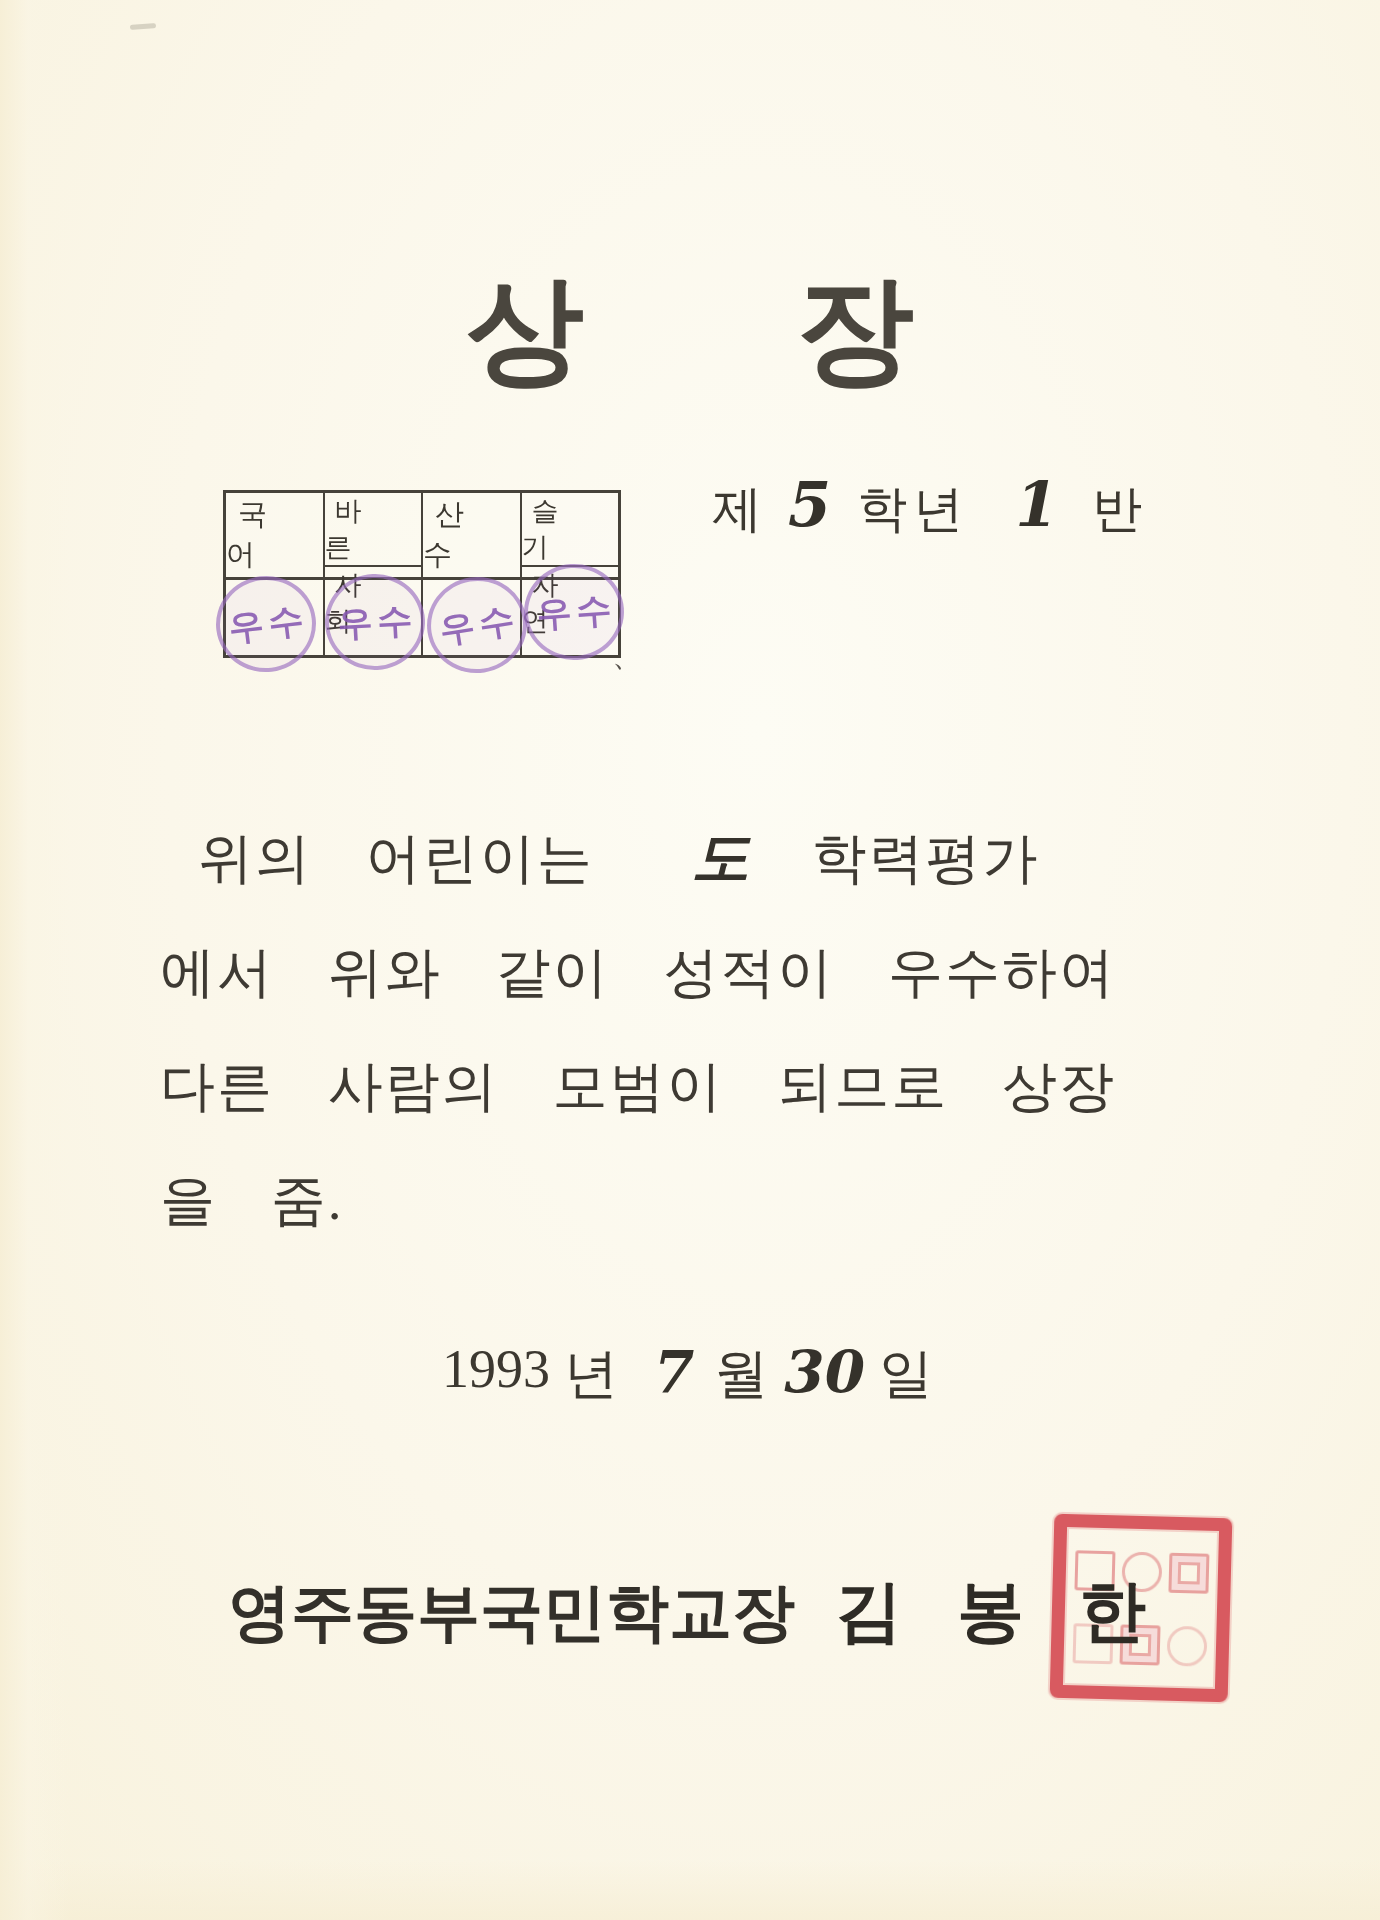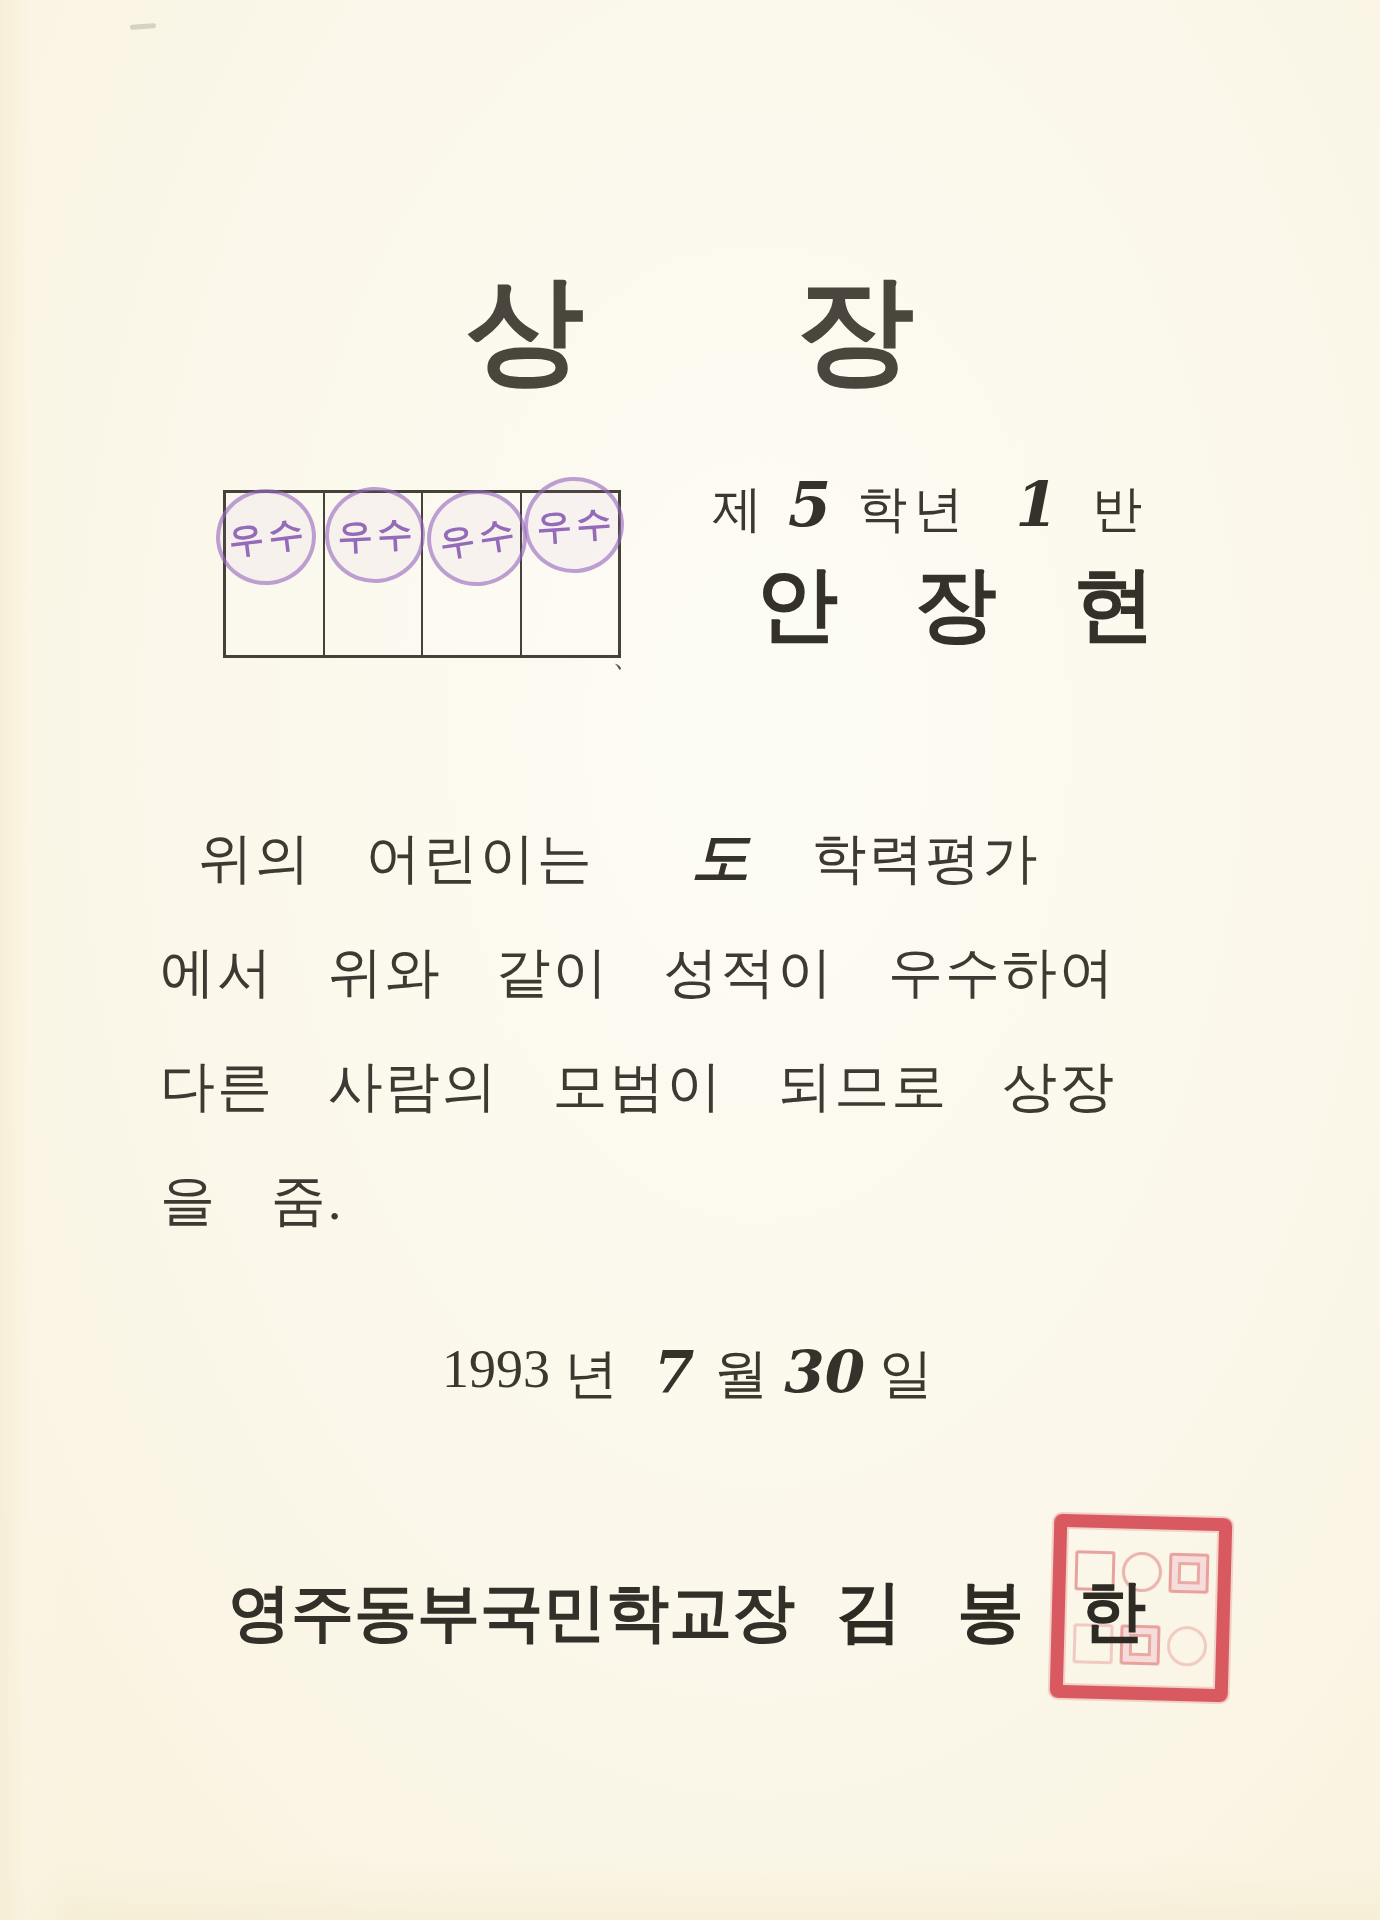--- a/index.html
+++ b/index.html
@@ -141,20 +141,32 @@
 <div class="page">
 
   <div class="corner-mark"></div>
 
   <div class="title">
     <span class="t-char">상</span>
     <span class="t-char">장</span>
   </div>
 
   <div class="score-table">
+    <div class="st-row st-head">
+      <div class="st-cell">국 어</div>
+      <div class="st-cell st-split">
+        <div class="half top">바 른</div>
+        <div class="half">사 회</div>
+      </div>
+      <div class="st-cell">산 수</div>
+      <div class="st-cell st-split">
+        <div class="half top">슬 기</div>
+        <div class="half">자 연</div>
+      </div>
+    </div>
     <div class="st-row st-grades">
       <div class="st-cell">
         <div class="stamp p1">우수</div>
       </div>
       <div class="st-cell">
         <div class="stamp p2">우수</div>
       </div>
       <div class="st-cell">
         <div class="stamp p3">우수</div>
       </div>
@@ -170,21 +182,20 @@
     <span class="sp28"></span>
     <span class="hand">5</span>
     <span class="sp28"></span>
     <span class="unit">학년</span>
     <span class="sp48"></span>
     <span class="hand">1</span>
     <span class="sp34"></span>
     <span>반</span>
   </div>
 
-  <div class="student-name">안 장 현</div>
 
   <div class="body-text">
     <div class="line1">
       <span>위의 어린이는</span><span class="blank-gap"></span><span class="hand hand-do">도</span> <span>학력평가</span>
     </div>
     <div>에서 위와 같이 성적이 우수하여</div>
     <div>다른 사람의 모범이 되므로 상장</div>
     <div>을 줌.</div>
   </div>
 

